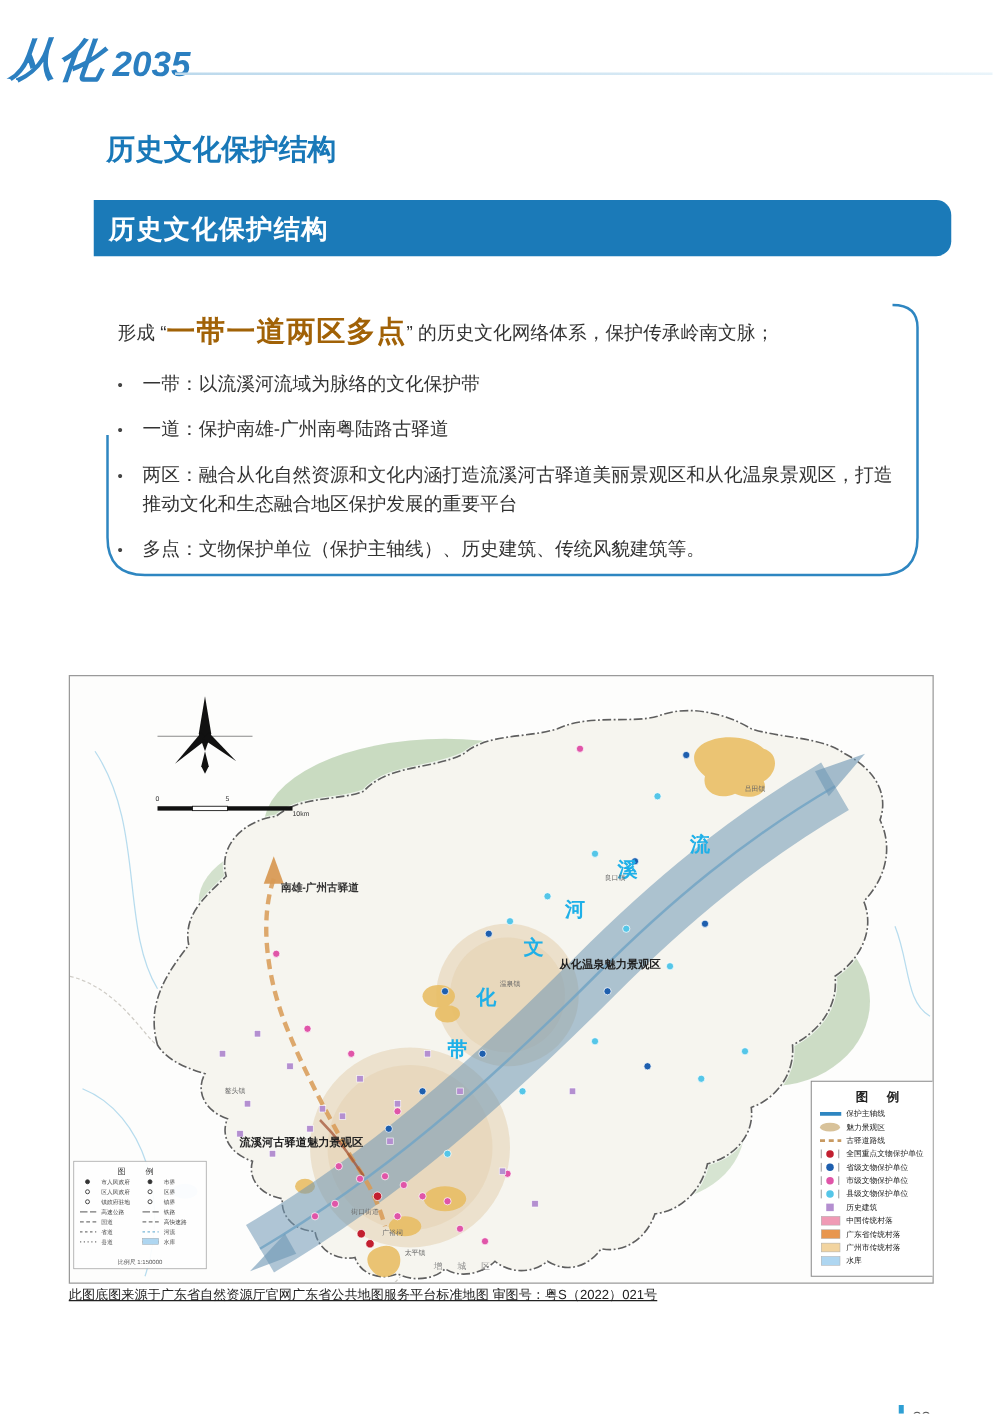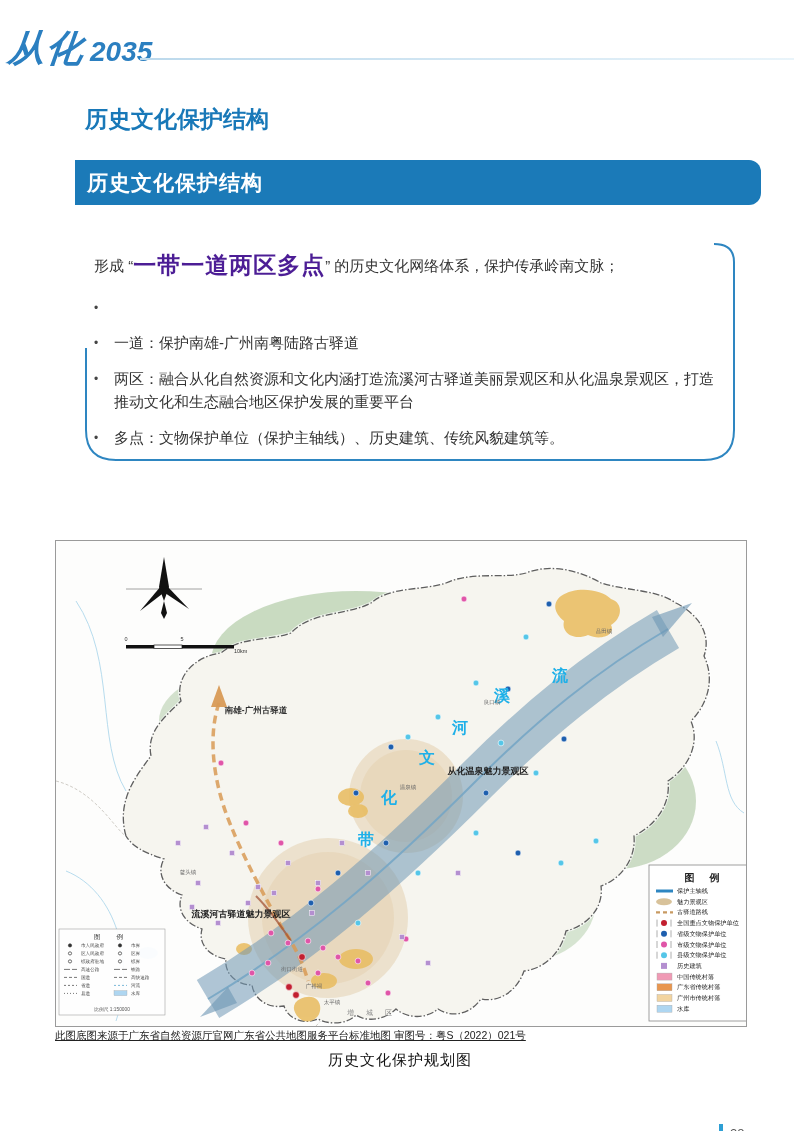--- a/index.html
+++ b/index.html
@@ -44,24 +44,25 @@
 
   <div class="section-title" style="color: rgb(24, 120, 184);">历史文化保护结构</div>
   <div class="banner" style="background: rgb(27, 122, 184);">
     <span class="txt">历史文化保护结构</span>
   </div>
 
   <div class="callout">
     <svg width="662" height="230" viewBox="0 0 662 230">
       <path id="callout-path" d="M 636 4 Q 656 4 656 22 L 656 190 Q 656 220 626 220 L 38 220 Q 8 220 8 190 L 8 108" fill="none" stroke-width="2" stroke="#2e86c1"></path>
     </svg>
-    <div class="lead"><span>形成 “</span><span class="hl" style="color: #4c1d95;">一带一道两区多点</span><span>” 的历史文化网络体系，保护传承岭南文脉；</span></div>
+    <div class="lead"><span>形成 “</span><span class="hl" style="color: #a16207;">一带一道两区多点</span><span>” 的历史文化网络体系，保护传承岭南文脉；</span></div>
     <div class="bullets">
         <div class="li">
           <span class="b">•</span>
+          <span>一带：以流溪河流域为脉络的文化保护带</span>
         </div>
         <div class="li">
           <span class="b">•</span>
           <span>一道：保护南雄-广州南粤陆路古驿道</span>
         </div>
         <div class="li">
           <span class="b">•</span>
           <span>两区：融合从化自然资源和文化内涵打造流溪河古驿道美丽景观区和从化温泉景观区，打造推动文化和生态融合地区保护发展的重要平台</span>
         </div>
         <div class="li">
@@ -313,18 +314,17 @@
             <line x1="58" y1="452.4" x2="71" y2="452.4" stroke="#777" stroke-width="1" stroke-dasharray="1 2"></line>
             <rect x="58" y="449.6" width="13" height="5" fill="#aed6f1" stroke="#999" stroke-width="0.3"></rect>
             <text x="75" y="454" font-size="4.6" fill="#444">水库</text>
           </g>
         <text x="56" y="470" font-size="4.8" text-anchor="middle" fill="#555">比例尺 1:150000</text>
       </g>
     </svg>
   </div>
 
   <div class="caption">此图底图来源于广东省自然资源厅官网广东省公共地图服务平台标准地图 审图号：粤S（2022）021号</div>
-  <div class="map-title">历史文化保护规划图</div>
   <div class="footer">
     <div class="bar" style="background: rgb(46, 159, 212);"></div>
     <div class="num">28</div>
   </div>
 </div>
 
 </body></html>

